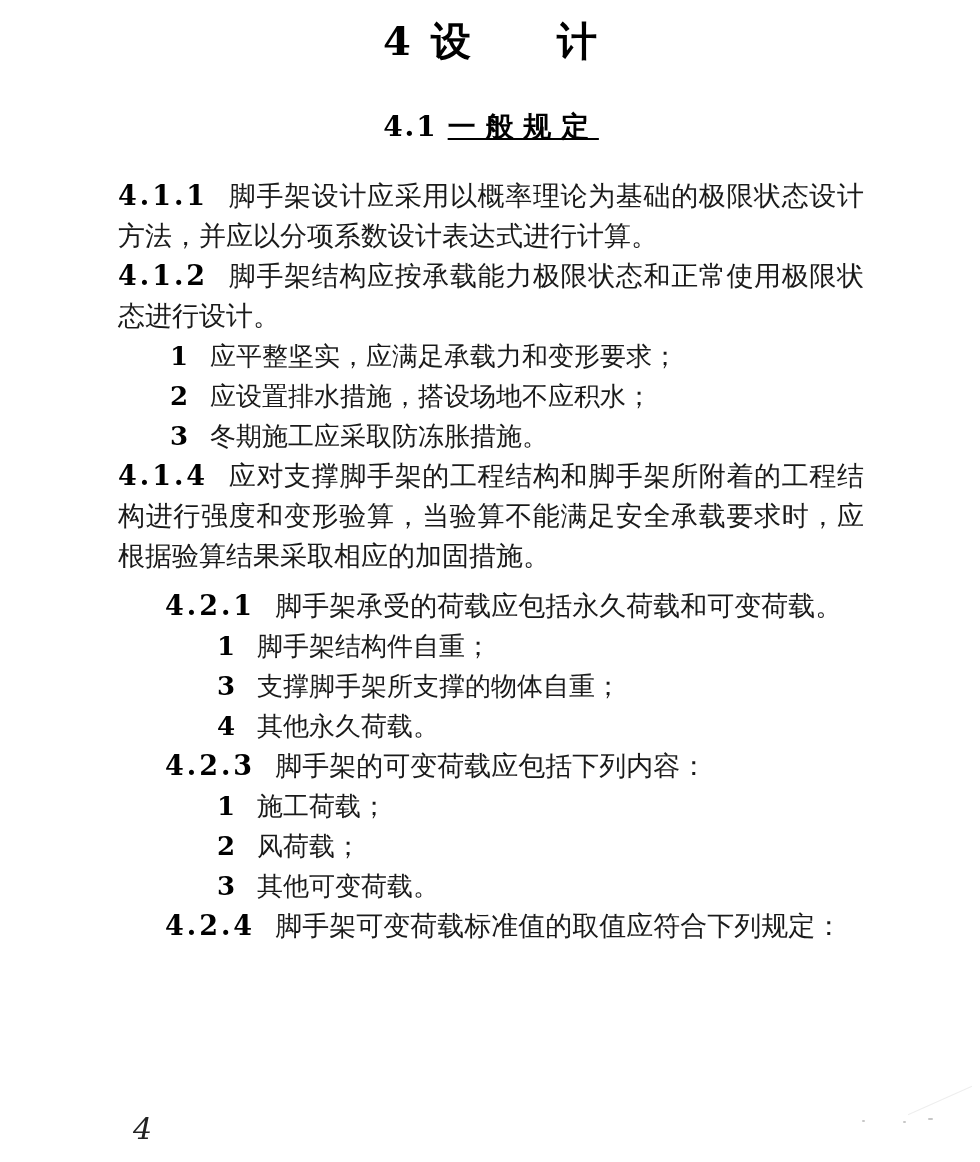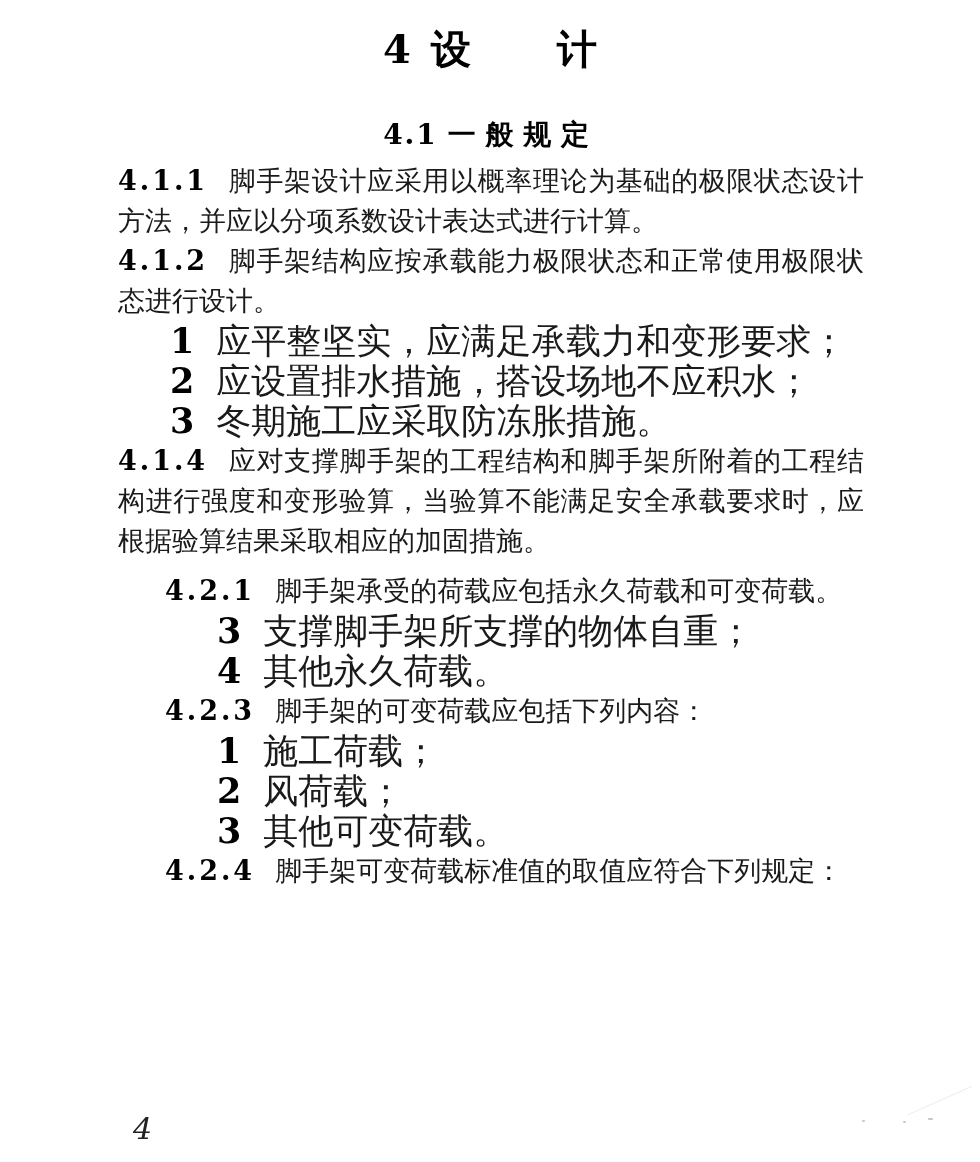--- a/index.html
+++ b/index.html
@@ -8,21 +8,21 @@
     width: 980px;
     height: 1162px;
     background: #ffffff;
     color: #1a1a1a;
     font-family: "DejaVu Serif", "Liberation Serif", serif;
     overflow: hidden;
   }
   .content {
     position: absolute;
     left: 118px;
-    top: 8px;
+    top: 0;
     width: 746px;
   }
   .chapter-title {
     margin: 18px 0 0 0;
     text-align: center;
     font-size: 40px;
     line-height: 46px;
     font-weight: bold;
     color: #000;
   }
@@ -31,40 +31,40 @@
   .section-heading {
     margin: 42px 0 0 0;
     text-align: center;
     font-size: 28px;
     line-height: 42px;
     font-weight: bold;
     color: #000;
   }
   .section-heading.second { margin-top: 24px; }
   .section-heading .sec-num { letter-spacing: 2px; }
-  .section-heading .sec-title { letter-spacing: 0.35em; padding-left: 0.35em; }
-  .body-block { margin-top: 5px; }
+  .section-heading .sec-title { letter-spacing: 0.35em; padding-left: 0.35em; text-decoration: underline; }
+  .body-block { margin-top: 28px; }
   .body-block.second { margin-top: 10px; margin-left: 47px; }
   .clause {
     margin: 0;
     font-size: 27px;
     line-height: 40px;
     text-align: justify;
     text-justify: inter-ideograph;
   }
   .clause .num {
     font-weight: bold;
     color: #000;
     letter-spacing: 3px;
     margin-right: 20px;
   }
   .sub-item {
     margin: 0;
     padding-left: 52px;
-    font-size: 35px;
+    font-size: 26px;
     line-height: 40px;
   }
   .sub-item .num {
     font-weight: bold;
     color: #000;
     margin-right: 22px;
   }
   .page-number {
     position: absolute;
     left: 133px;
@@ -119,20 +119,23 @@
         <span class="num">4.1.4</span><span>应对支撑脚手架的工程结构和脚手架所附着的工程结构进行强度和变形验算，当验算不能满足安全承载要求时，应根据验算结果采取相应的加固措施。</span>
       </p>
     </div>
 
 
     <div class="body-block second">
       <p class="clause">
         <span class="num">4.2.1</span><span>脚手架承受的荷载应包括永久荷载和可变荷载。</span>
       </p>
       <p class="sub-item">
+        <span class="num">1</span><span>脚手架结构件自重；</span>
+      </p>
+      <p class="sub-item">
         <span class="num">3</span><span>支撑脚手架所支撑的物体自重；</span>
       </p>
       <p class="sub-item">
         <span class="num">4</span><span>其他永久荷载。</span>
       </p>
       <p class="clause">
         <span class="num">4.2.3</span><span>脚手架的可变荷载应包括下列内容：</span>
       </p>
       <p class="sub-item">
         <span class="num">1</span><span>施工荷载；</span>

